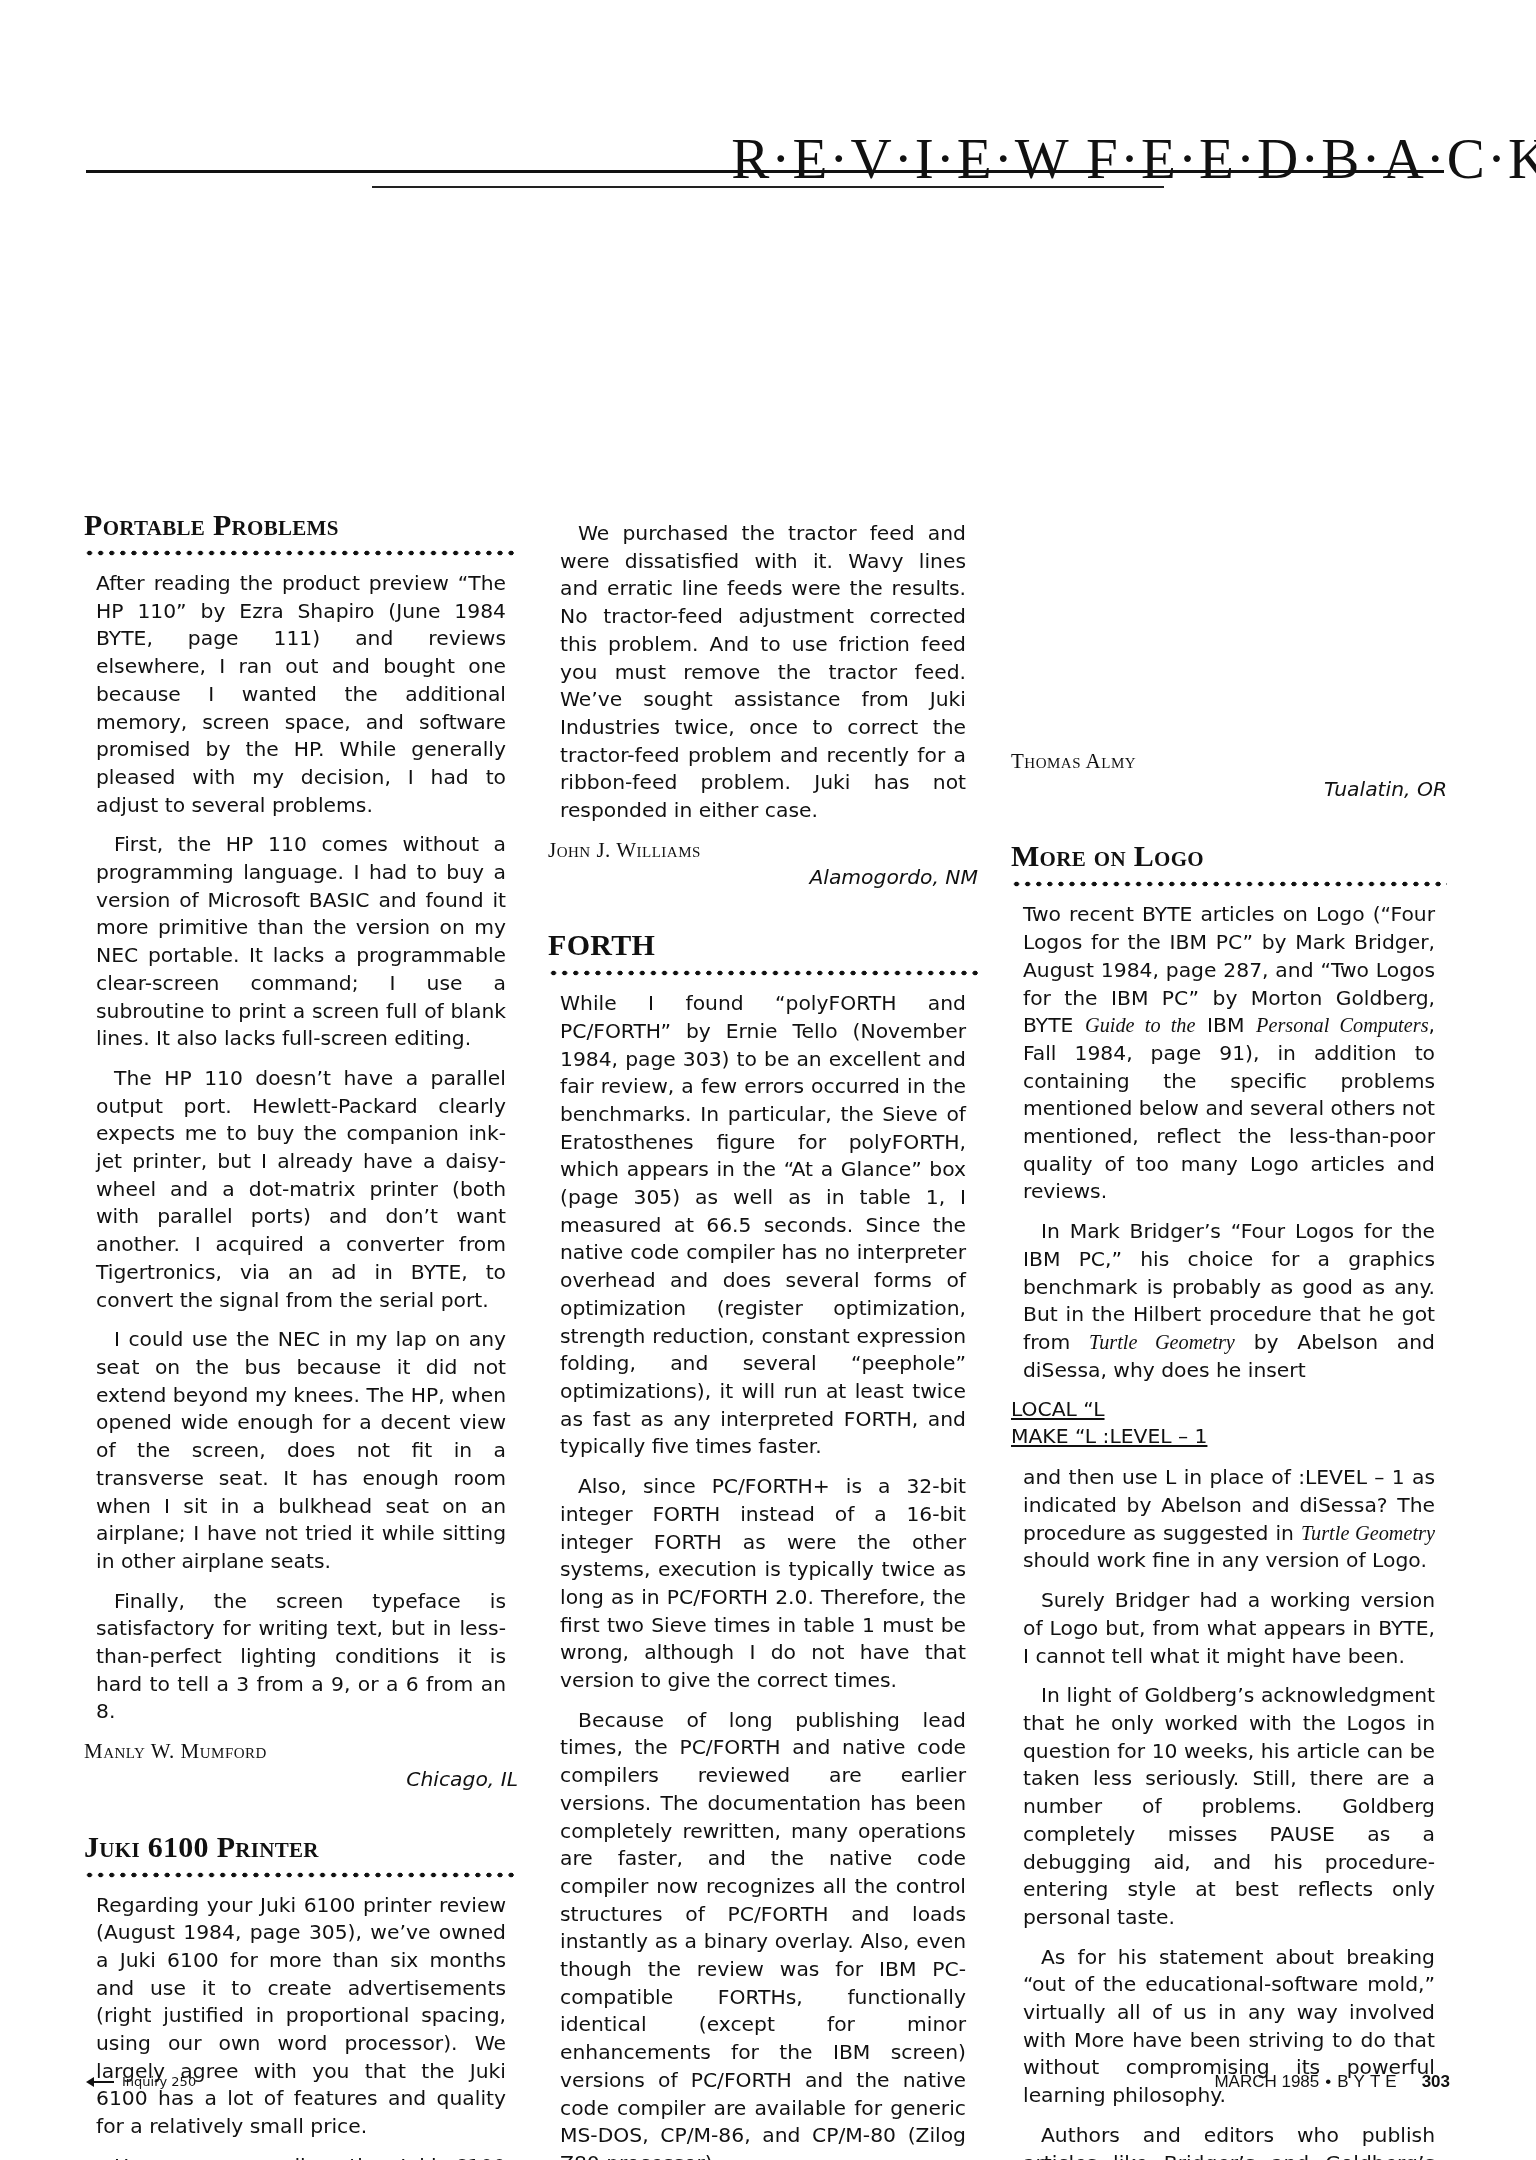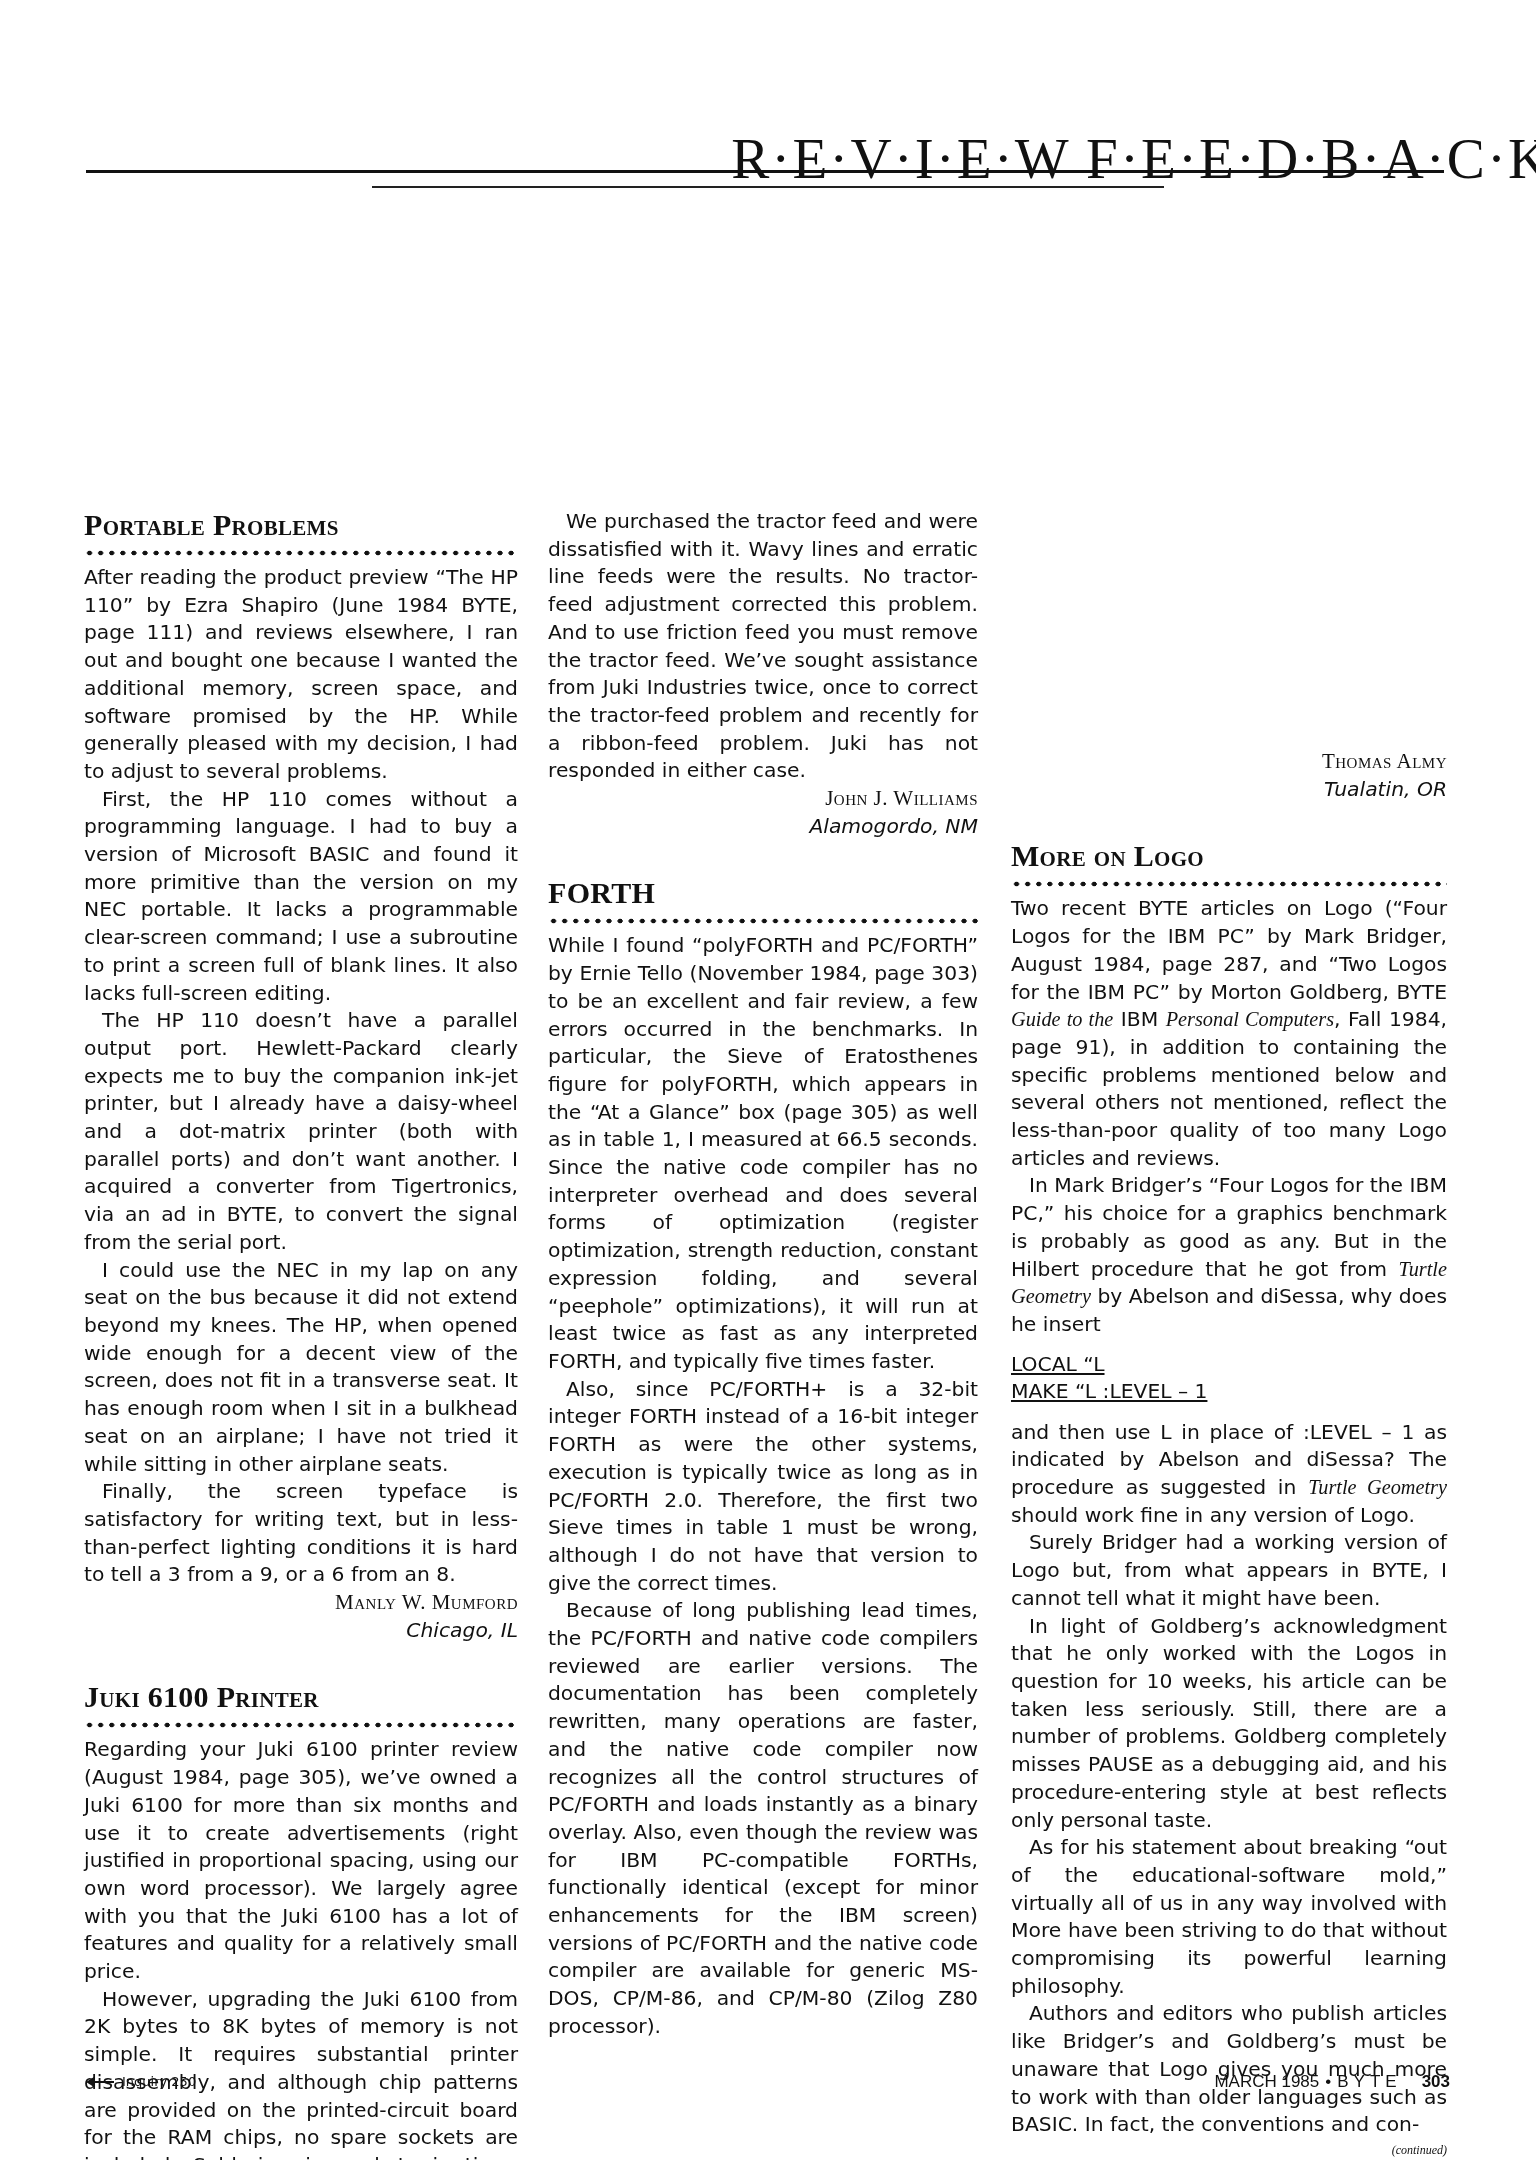--- a/index.html
+++ b/index.html
@@ -7,26 +7,26 @@
   .masthead { position: absolute; left: 0; top: 100px; width: 1536px; text-align: right; margin-top: 31px; }
   .masthead-title { font-family: "Liberation Serif", serif; font-size: 56px; letter-spacing: 2px; line-height: 1; font-weight: normal; transform: scaleX(1.02); }
   .rule-thick { position: absolute; left: 86px; width: 1358px; top: 170px; height: 3px; background: #111; }
   .rule-thin { position: absolute; left: 372px; width: 792px; top: 186px; height: 2px; background: #222; }
 
   .col { position: absolute; top: 508px; width: 434px; font-size: 20.3px; line-height: 27.7px; text-align: justify; }
   .col-left { left: 84px; }
   .col-mid { left: 548px; width: 430px; }
   .col-right { left: 1011px; width: 436px; }
 
-  .p { margin: 0; text-indent: 0; hyphens: manual; }
+  .p { margin: 12px; text-indent: 0; hyphens: manual; }
   .p.indent { text-indent: 18px; }
   .heading { font-family: "Liberation Serif", serif; font-weight: bold; font-size: 30px; line-height: 34px; font-variant: small-caps; margin: 0; letter-spacing: 0.3px; }
   .heading.plain { font-variant: normal; }
   .dots { height: 10px; margin: 6px 0 6px 0; background-image: radial-gradient(circle, #111 2.3px, transparent 2.6px); background-size: 11.1px 10px; background-repeat: repeat-x; background-position: 0 0; }
-  .sig-name { text-align: right; font-family: "Liberation Serif", serif; font-variant: small-caps; font-size: 21px; letter-spacing: 0.5px; margin: 0; }
+  .sig-name { font-family: "Liberation Serif", serif; font-variant: small-caps; font-size: 21px; letter-spacing: 0.5px; margin: 0; }
   .sig-place { text-align: right; font-style: italic; margin: 0; }
   .gap { height: 36px; }
   .code { text-align: left; margin: 12px 0 14px 0; line-height: 27px; text-decoration: underline; }
   .cont { text-align: right; font-style: italic; font-size: 12px; line-height: 22px; font-family: "Liberation Serif", serif; margin: 0; }
   em.book { font-family: "Liberation Serif", serif; font-style: italic; }
 
   .footer-left { position: absolute; left: 86px; top: 2074px; font-size: 13px; display: flex; align-items: center; gap: 8px; }
   .arrow { display: inline-block; width: 28px; height: 12px; position: relative; }
   .arrow::before { content: ""; position: absolute; left: 6px; right: 0; top: 5px; height: 2px; background: #111; }
   .arrow::after { content: ""; position: absolute; left: 0; top: 1px; border-right: 8px solid #111; border-top: 5px solid transparent; border-bottom: 5px solid transparent; }

